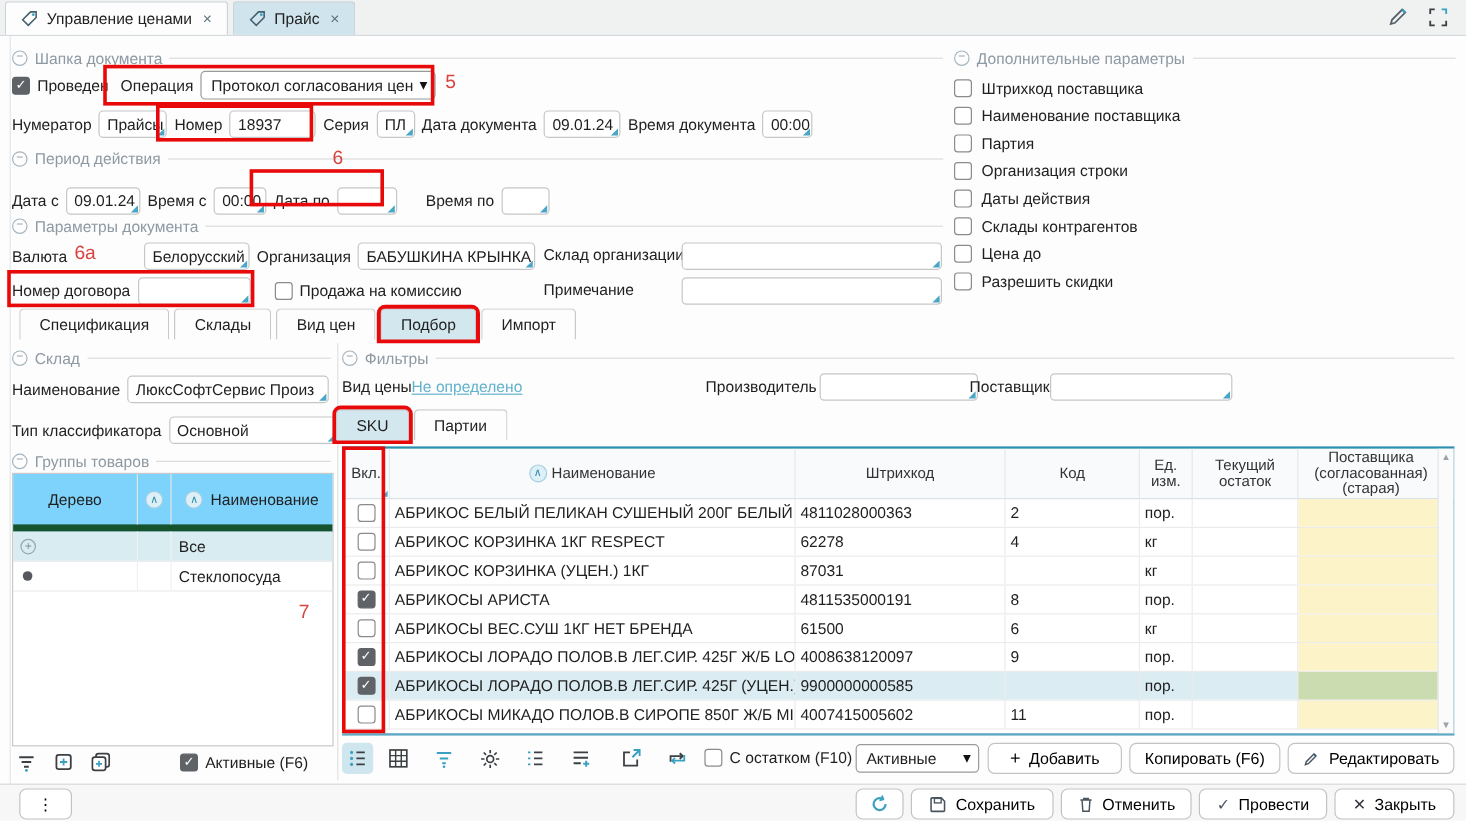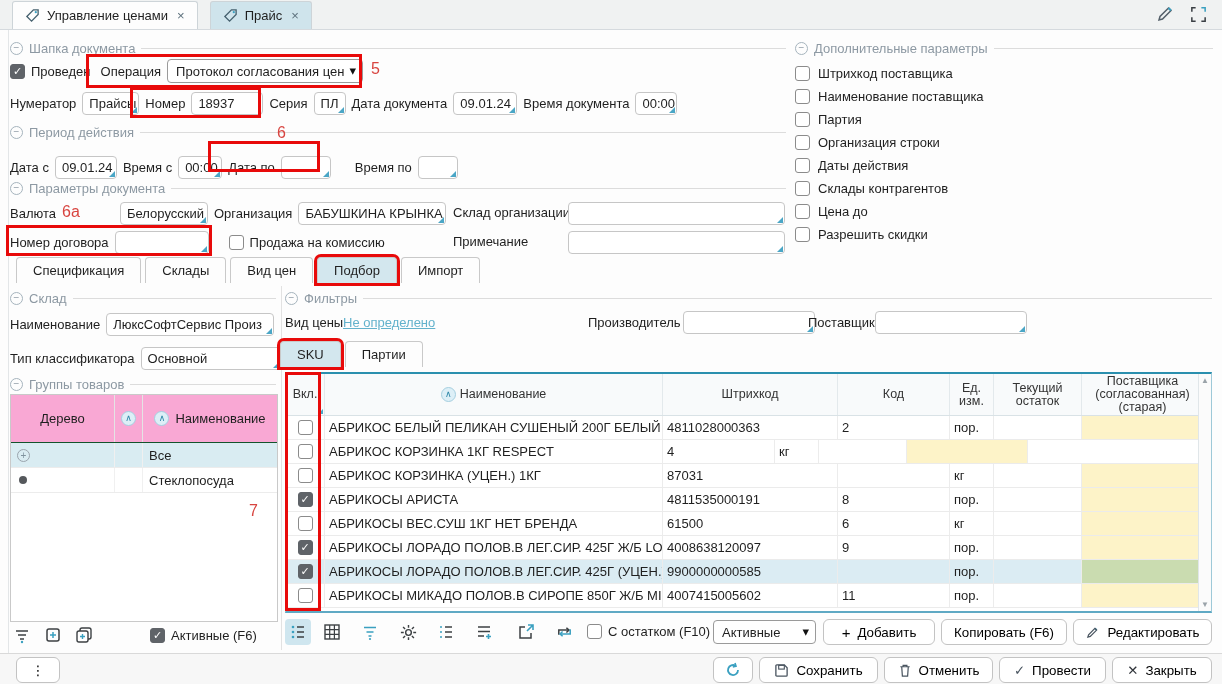--- a/index.html
+++ b/index.html
@@ -1,21 +1,21 @@
 <!DOCTYPE html>
 <html><head>
 <meta charset="utf-8">
 <style>
   *{margin:0;padding:0;box-sizing:border-box}
   html,body{width:1222px;height:684px}
   body{font-family:"Liberation Sans",sans-serif;font-size:13px;color:#1f1f1f;background:#fdfdfd;position:relative;overflow:hidden}
 
   
   .tabbar{position:absolute;left:0;top:0;width:1222px;height:30px;background:#f0f2f2;border-bottom:1px solid #d5dade;display:flex;align-items:flex-end}
-  .wtab{display:flex;align-items:center;gap:7px;height:28px;padding:0 12px;margin-left:12px;background:#fdfdfd;border:1px solid #cdd4d8;border-bottom:none;border-radius:3px 3px 0 0;cursor:default}
+  .wtab{display:flex;align-items:center;gap:7px;height:28px;padding:0 12px;margin-left:4px;background:#fdfdfd;border:1px solid #cdd4d8;border-bottom:none;border-radius:3px 3px 0 0;cursor:default}
   .wtab.active{background:#cfe4ec}
   .wtab .x{color:#5c707c;font-size:13px;margin-left:2px}
   .tabbar-icons{margin-left:auto;display:flex;gap:14px;align-items:center;padding-right:14px;height:30px}
   .left-edge{position:absolute;left:8px;top:30px;bottom:0;width:1px;background:#e3e6e8}
 
   
   .sec{display:flex;align-items:center;gap:6px;height:16px}
   .sec .minus{width:13px;height:13px;border:1px solid #a6b4bd;border-radius:50%;color:#8d9aa4;font-size:10px;line-height:10px;text-align:center;flex:0 0 auto}
   .sec .t{color:#8d99a3;white-space:nowrap}
   .sec .ln{flex:1;border-top:1px solid #dcdcdc;margin-top:1px}
@@ -54,21 +54,21 @@
   
   .doc-tabs{position:absolute;left:16px;top:257px;display:flex;gap:4px;z-index:3}
   .dtab{background:#fdfdfd;border:1px solid #c9c9c9;border-bottom:none;border-radius:4px 4px 0 0;padding:5px 16px;cursor:default}
   .dtab.active{background:#d3e7ee}
 
   
   .pane-div{position:absolute;left:281px;top:286px;bottom:34px;width:1px;background:#e2e2e2}
   .sec-sklad{position:absolute;left:10px;top:290px;width:266px}
   .sec-groups{position:absolute;left:10px;top:376px;width:266px}
   .gtable{position:absolute;left:10px;top:394px;width:268px;height:228px;border:1px solid #c9c9c9;background:#fff}
-  .ghead{display:flex;height:48px;background:#f9a8d4;border-bottom:1px solid #14532d;align-items:center}
+  .ghead{display:flex;height:48px;background:#7dd3fc;border-bottom:6px solid #14532d;align-items:center}
   .ghead .gc{display:flex;align-items:center;justify-content:center;gap:6px;height:100%}
   .gc1{width:104px;border-right:1px solid #e4e4e4}
   .gc2{width:28px;border-right:1px solid #e4e4e4;justify-content:center}
   .gc3{flex:1}
   .grow{display:flex;height:25px;border-bottom:1px solid #ececec;align-items:center}
   .grow.selected{background:#d9ecf2}
   .grow .gc1,.grow .gc2{border-right:1px solid #f0f0f0;height:100%;display:flex;align-items:center}
   .grow .gc1{padding-left:6px}
   .grow .gc3{padding-left:6px}
   .treeplus{width:13px;height:13px;border:1px solid #9aa4ad;border-radius:50%;color:#7f929e;font-size:10px;line-height:11px;text-align:center}
@@ -401,20 +401,21 @@
         <div class="c c-code">2</div>
         <div class="c c-unit">пор.</div>
         <div class="c c-stock"></div>
         <div class="c c-sup yellow"></div>
       </div>
       <div class="it-row">
         <div class="c c-incl">
           <span class="cb"></span>
         </div>
         <div class="c c-name">АБРИКОС КОРЗИНКА 1КГ RESPECT</div>
+        <div class="c c-bar">62278</div>
         <div class="c c-code">4</div>
         <div class="c c-unit">кг</div>
         <div class="c c-stock"></div>
         <div class="c c-sup yellow"></div>
       </div>
       <div class="it-row">
         <div class="c c-incl">
           <span class="cb"></span>
         </div>
         <div class="c c-name">АБРИКОС КОРЗИНКА (УЦЕН.) 1КГ</div>

